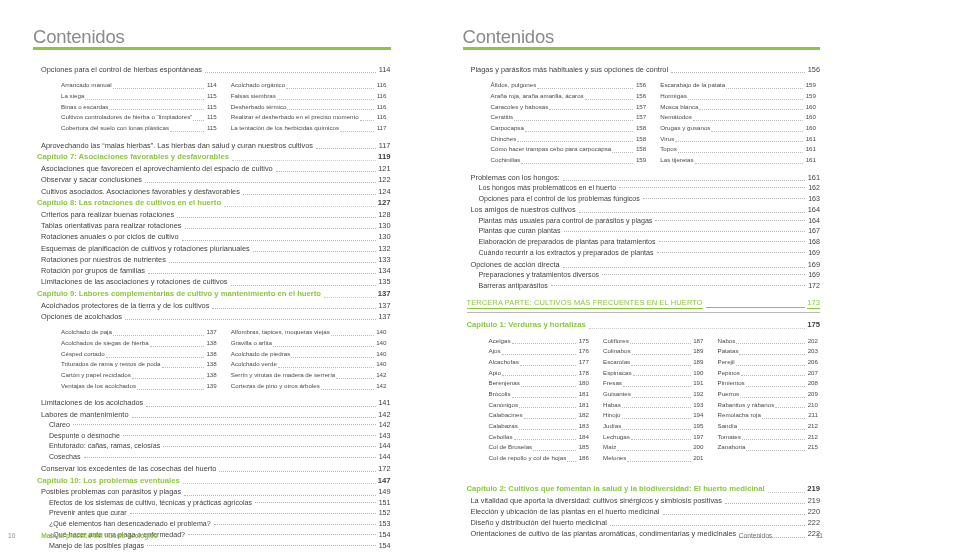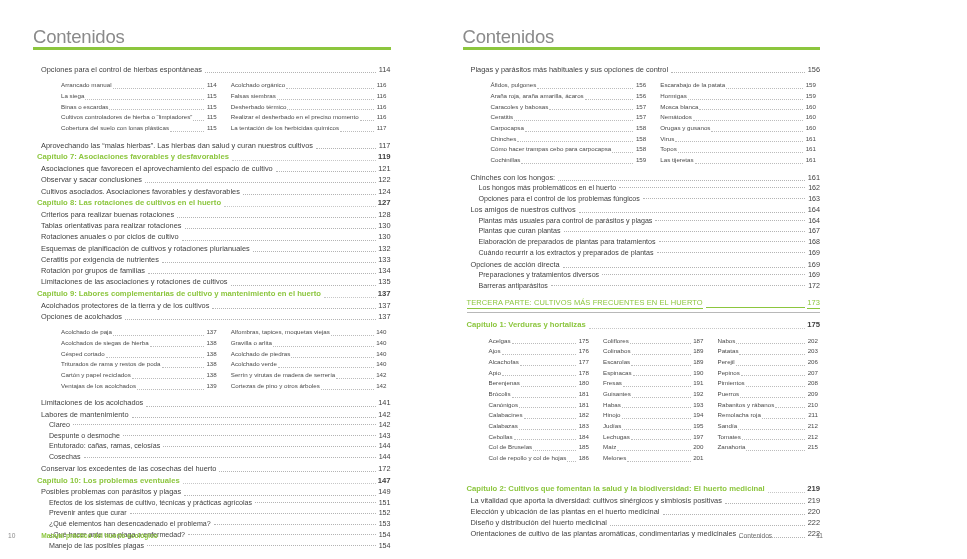--- a/index.html
+++ b/index.html
@@ -268,21 +268,21 @@
           <span class="lbl">Rotaciones anuales o por ciclos de cultivo</span>
           <span class="dots"></span>
           <span class="pg">130</span>
         </div>
         <div class="row lvl-a">
           <span class="lbl">Esquemas de planificación de cultivos y rotaciones plurianuales</span>
           <span class="dots"></span>
           <span class="pg">132</span>
         </div>
         <div class="row lvl-a">
-          <span class="lbl">Ceratitis por exigencia de nutrientes</span>
+          <span class="lbl">Rotaciones por nuestros de nutrientes</span>
           <span class="dots"></span>
           <span class="pg">133</span>
         </div>
         <div class="row lvl-a">
           <span class="lbl">Rotación por grupos de familias</span>
           <span class="dots"></span>
           <span class="pg">134</span>
         </div>
         <div class="row lvl-a">
           <span class="lbl">Limitaciones de las asociaciones y rotaciones de cultivos</span>
@@ -531,21 +531,21 @@
             <span class="dots"></span>
             <span class="pg">159</span>
           </div>
           <div class="srow">
             <span class="lbl">Las tijeretas</span>
             <span class="dots"></span>
             <span class="pg">161</span>
           </div>
         </div>
         <div class="row lvl-a">
-          <span class="lbl">Chinches con los hongos:</span>
+          <span class="lbl">Problemas con los hongos:</span>
           <span class="dots"></span>
           <span class="pg">161</span>
         </div>
         <div class="row lvl-b">
           <span class="lbl">Los hongos más problemáticos en el huerto</span>
           <span class="dots"></span>
           <span class="pg">162</span>
         </div>
         <div class="row lvl-b">
           <span class="lbl">Opciones para el control de los problemas fúngicos</span>

